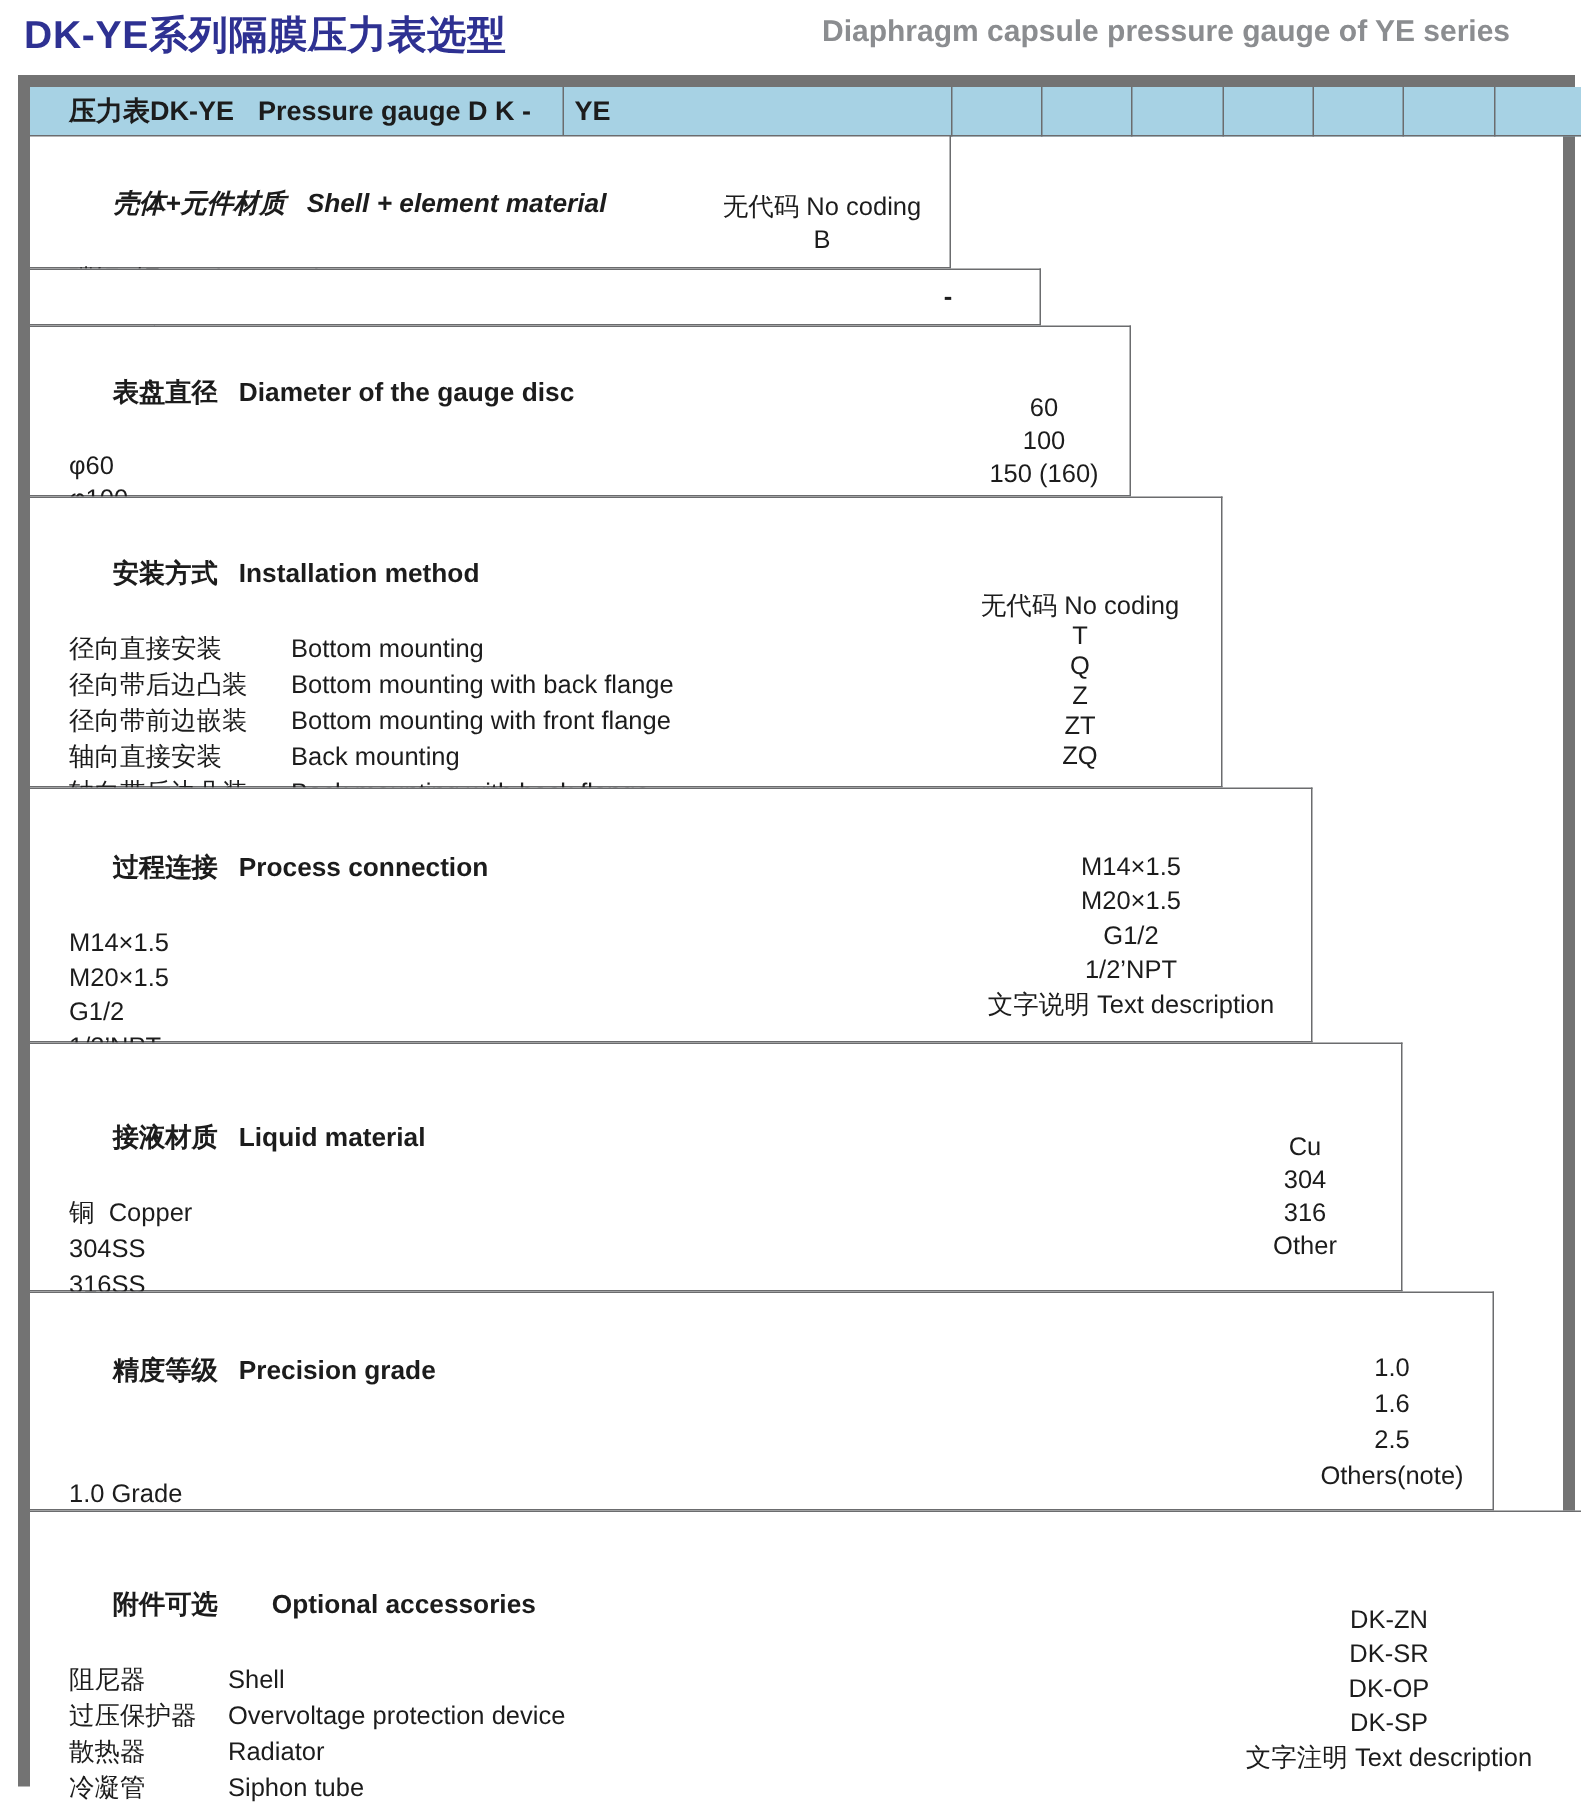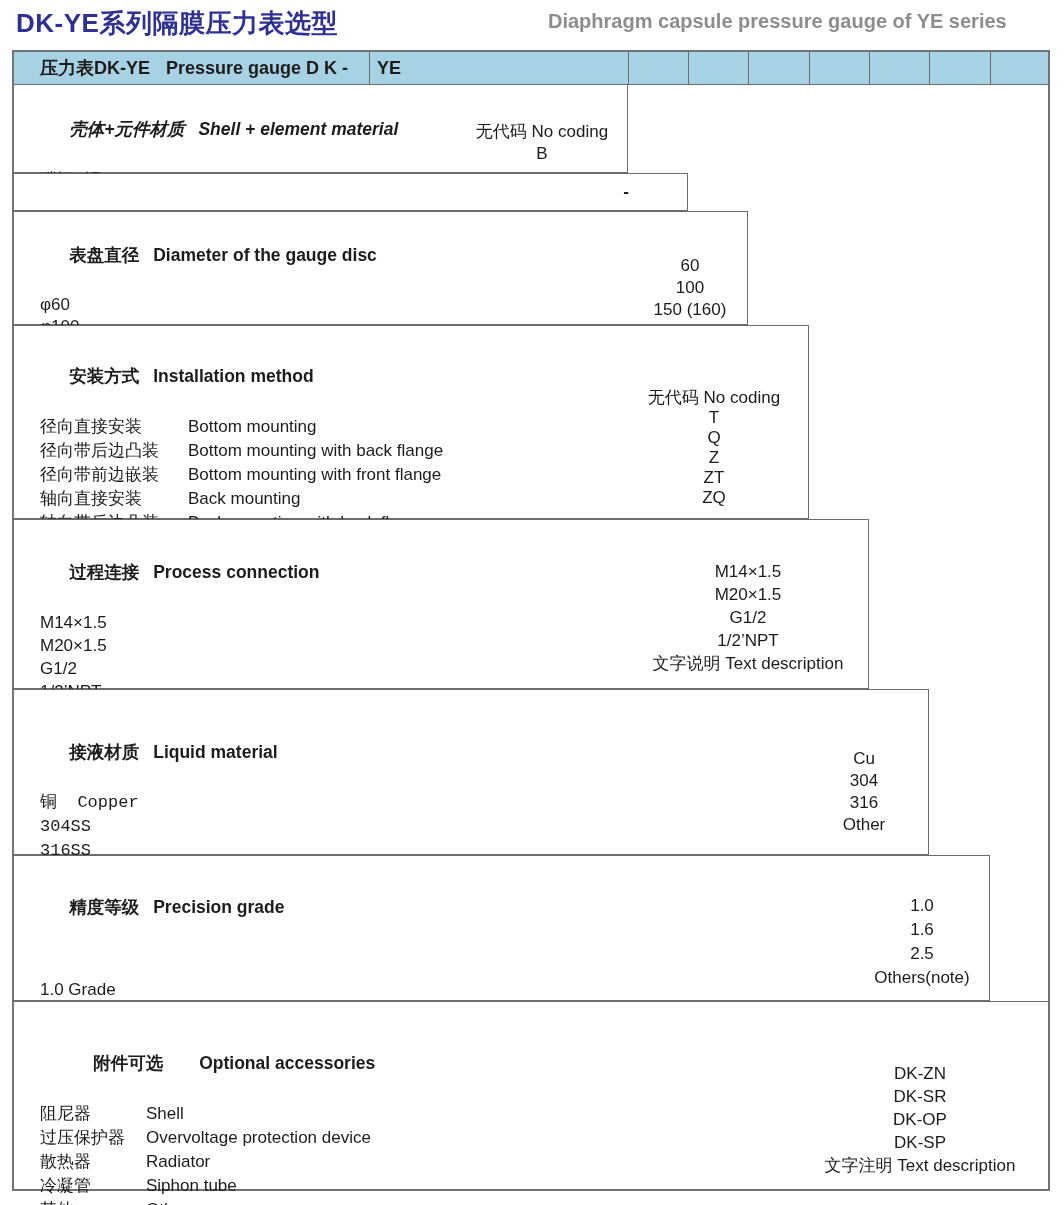--- a/index.html
+++ b/index.html
@@ -14,21 +14,21 @@
     position:absolute; left:16px; top:6px;
     font-size:26px; font-weight:bold; color:#2e3192; letter-spacing:0.5px;
   }
   .title-en {
     position:absolute; left:548px; top:10px;
     font-size:20px; font-weight:bold; color:#8b8d90;
   }
   
   #tbl {
     position:absolute; left:12px; top:50px; width:1038px; height:1141px;
-    border:2px solid #737373; box-sizing:border-box; background:#ffffff;
+    border:8px solid #737373; box-sizing:border-box; background:#ffffff;
   }
   
   .header-row {
     position:absolute; left:0; top:0; width:1034px; height:32px;
     background:#a7d2e4; border-bottom:1px solid #6b6c6e; box-sizing:content-box;
   }
   .header-label {
     position:absolute; left:26px; top:0; height:32px;
     display:flex; align-items:center; font-size:18px; font-weight:bold;
     white-space:pre;
@@ -67,27 +67,27 @@
   #s5 .stitle { padding-top:13px; }
   #s6 .stitle { padding-top:23px; }
   #s7 .stitle { padding-top:12px; }
   #s8 .stitle { padding-top:22px; }
   .rows { padding-left:26px; }
   .row { font-size:17px; white-space:pre; }
   #s1 .row { line-height:23px; }
   #s3 .row { line-height:22px; }
   #s4 .row { line-height:24px; }
   #s5 .row { line-height:23px; }
-  #s6 .row { line-height:24px;font-family:Liberation Mono, monospace; }
+  #s6 .row { line-height:24px; }
   #s7 .row { line-height:24px;margin-top:32px; }
   #s8 .row { line-height:24px; }
   .rcn { display:inline-block; }
   #s4 .rcn { width:148px; }
   #s8 .rcn { width:106px; }
-  #s8 .stitle .cn { display:inline-block; width:106px; margin-right:0;margin-left:24px; }
+  #s8 .stitle .cn { display:inline-block; width:106px; margin-right:0; }
   
   .codes {
     position:absolute; transform:translateX(-50%); text-align:center;
     font-size:17px; white-space:nowrap;
   }
   #s1 .codes { left:528px; top:36px; line-height:22px; }
   #s2 .codes { left:612px; top:50%; transform:translate(-50%,-50%); font-weight:bold; }
   #s3 .codes { left:676px; top:43px; line-height:22px; }
   #s4 .codes { left:700px; top:62px; line-height:20px; }
   #s5 .codes { left:734px; top:40px; line-height:23px; }

